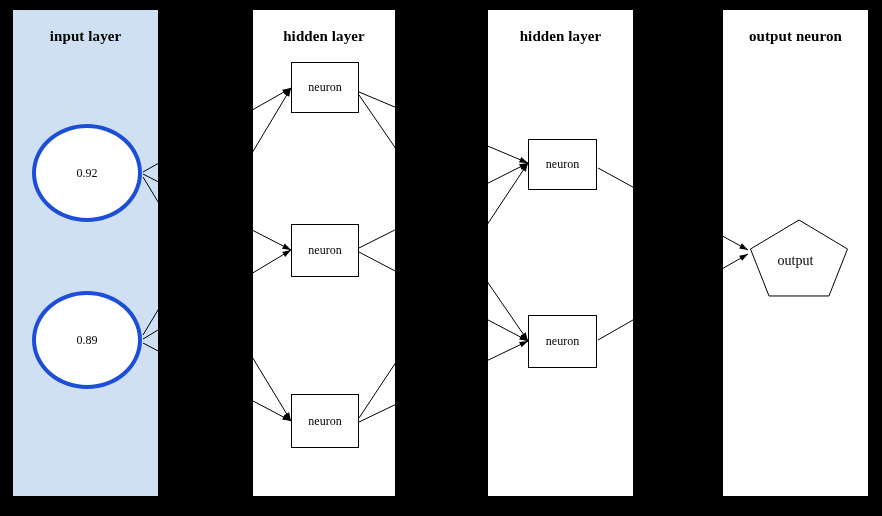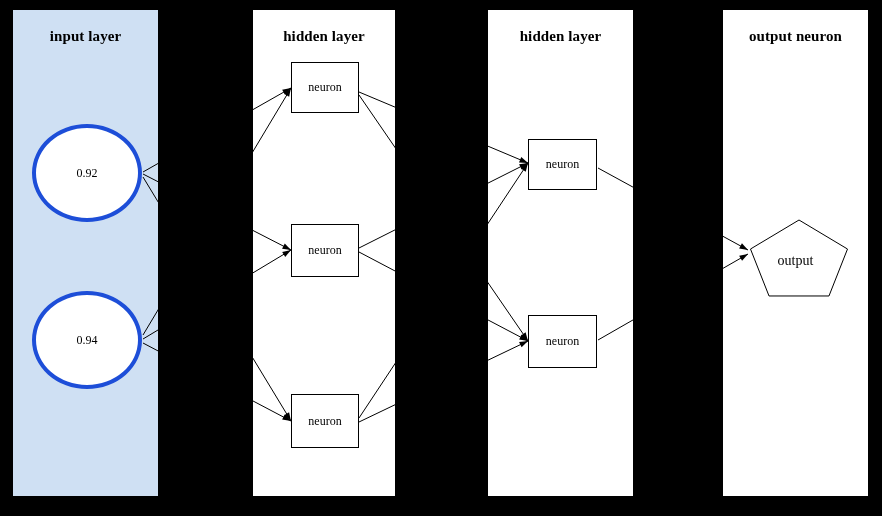--- a/index.html
+++ b/index.html
@@ -111,21 +111,21 @@
         </g>
         <g>
           <line x1="585" y1="330" x2="735" y2="244" stroke="#000000" stroke-width="1"></line>
           <polygon points="735,244 729.0640800081587,250.76497256834492 726.1629506348652,245.70486319632136" fill="#000000"></polygon>
         </g>
       </svg>
       <div class="node circle" style="left: 19px; top: 114px; width: 110px; height: 98px;">
         <span>0.92</span>
       </div>
       <div class="node circle" style="left: 19px; top: 281px; width: 110px; height: 98px;">
-        <span>0.94</span>
+        <span>0.89</span>
       </div>
     </div>
     <div class="layer-col" style="left: 253px; top: 10px; width: 142px; height: 486px; background: rgb(255, 255, 255);">
       <div class="layer-title" style="top: 18px;">hidden layer</div>
       <svg class="edges" width="142" height="486">
         <g>
           <line x1="-110" y1="162" x2="38" y2="78" stroke="#000000" stroke-width="1"></line>
           <polygon points="38,78 32.03470753376631,84.73908642119208 29.15561784132742,79.66640458213308" fill="#000000"></polygon>
         </g>
         <g>

